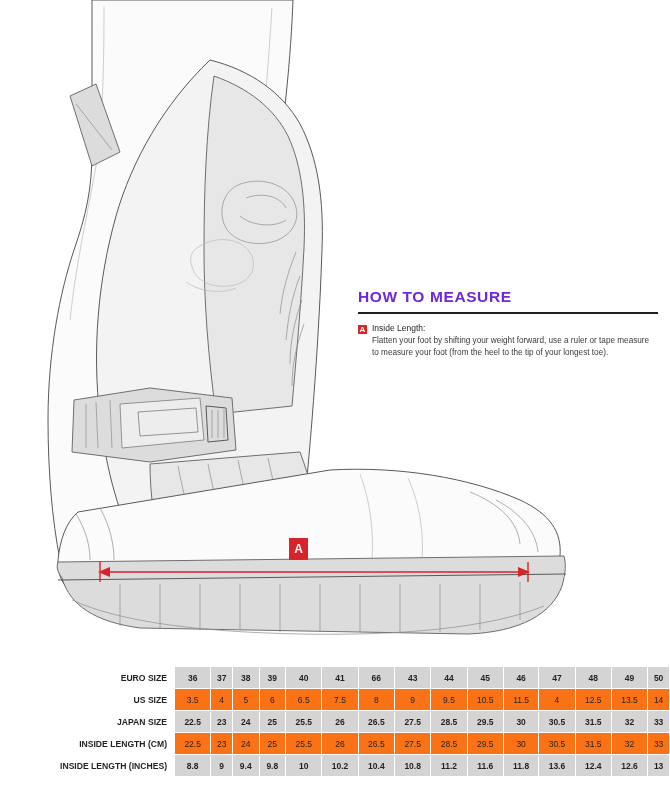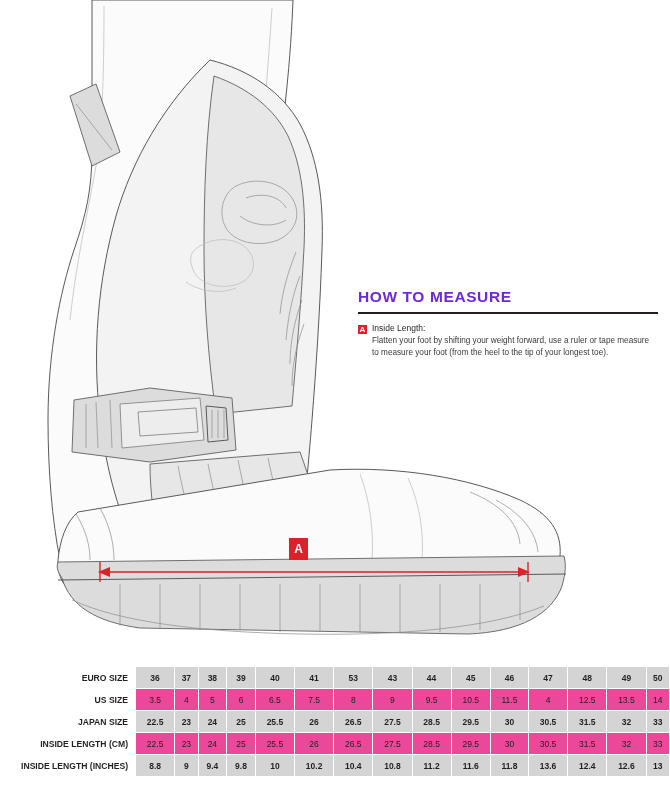--- a/index.html
+++ b/index.html
@@ -109,23 +109,24 @@
     padding: 0;
   }
   .size-table td.rowhead {
     text-align: right;
     padding-right: 7px;
     font-weight: bold;
     font-size: 8.6px;
     width: 128px;
     background: #ffffff;
     border: none;
+    padding-left: 39px;
   }
   .shade-dark { background: #d4d4d4; font-weight: bold; }
-  .shade-light { background: #ec4899; }
+  .shade-light { background: #f97316; }
 </style>
 </head>
 <body>
 
 <div class="stage">
 
   <svg class="boot-art" viewBox="0 0 670 660" xmlns="http://www.w3.org/2000/svg">
     <defs>
       <style>
         .ln { fill: none; stroke: #58595b; stroke-width: 1; }
@@ -233,21 +234,21 @@
   <table class="size-table">
     <tbody>
         <tr>
           <td class="rowhead">EURO SIZE</td>
           <td class="shade-dark">36</td>
           <td class="shade-dark">37</td>
           <td class="shade-dark">38</td>
           <td class="shade-dark">39</td>
           <td class="shade-dark">40</td>
           <td class="shade-dark">41</td>
-          <td class="shade-dark">53</td>
+          <td class="shade-dark">66</td>
           <td class="shade-dark">43</td>
           <td class="shade-dark">44</td>
           <td class="shade-dark">45</td>
           <td class="shade-dark">46</td>
           <td class="shade-dark">47</td>
           <td class="shade-dark">48</td>
           <td class="shade-dark">49</td>
           <td class="shade-dark">50</td>
         </tr>
         <tr>

